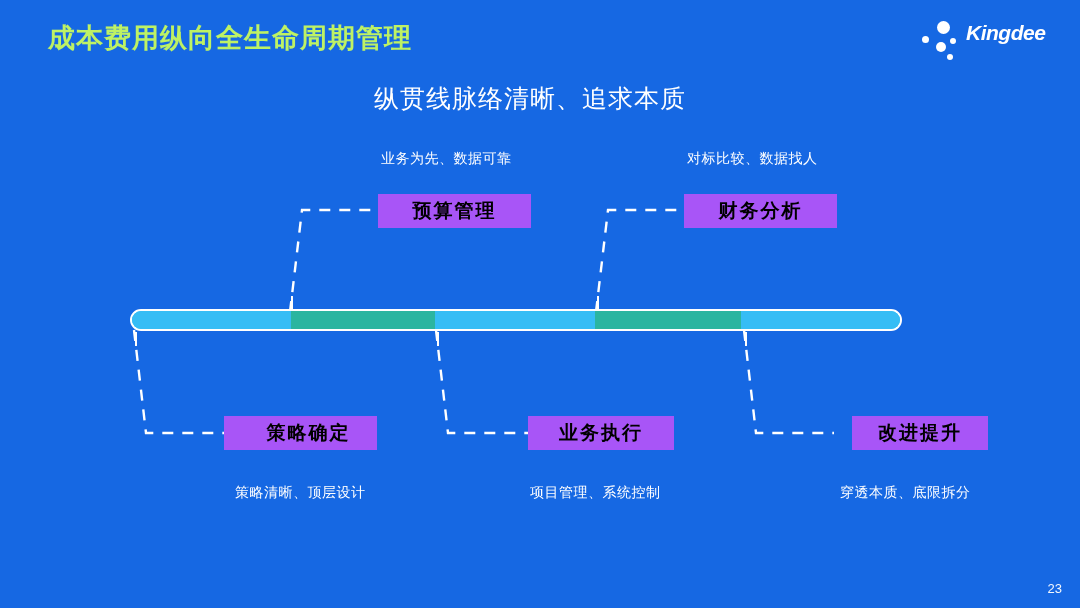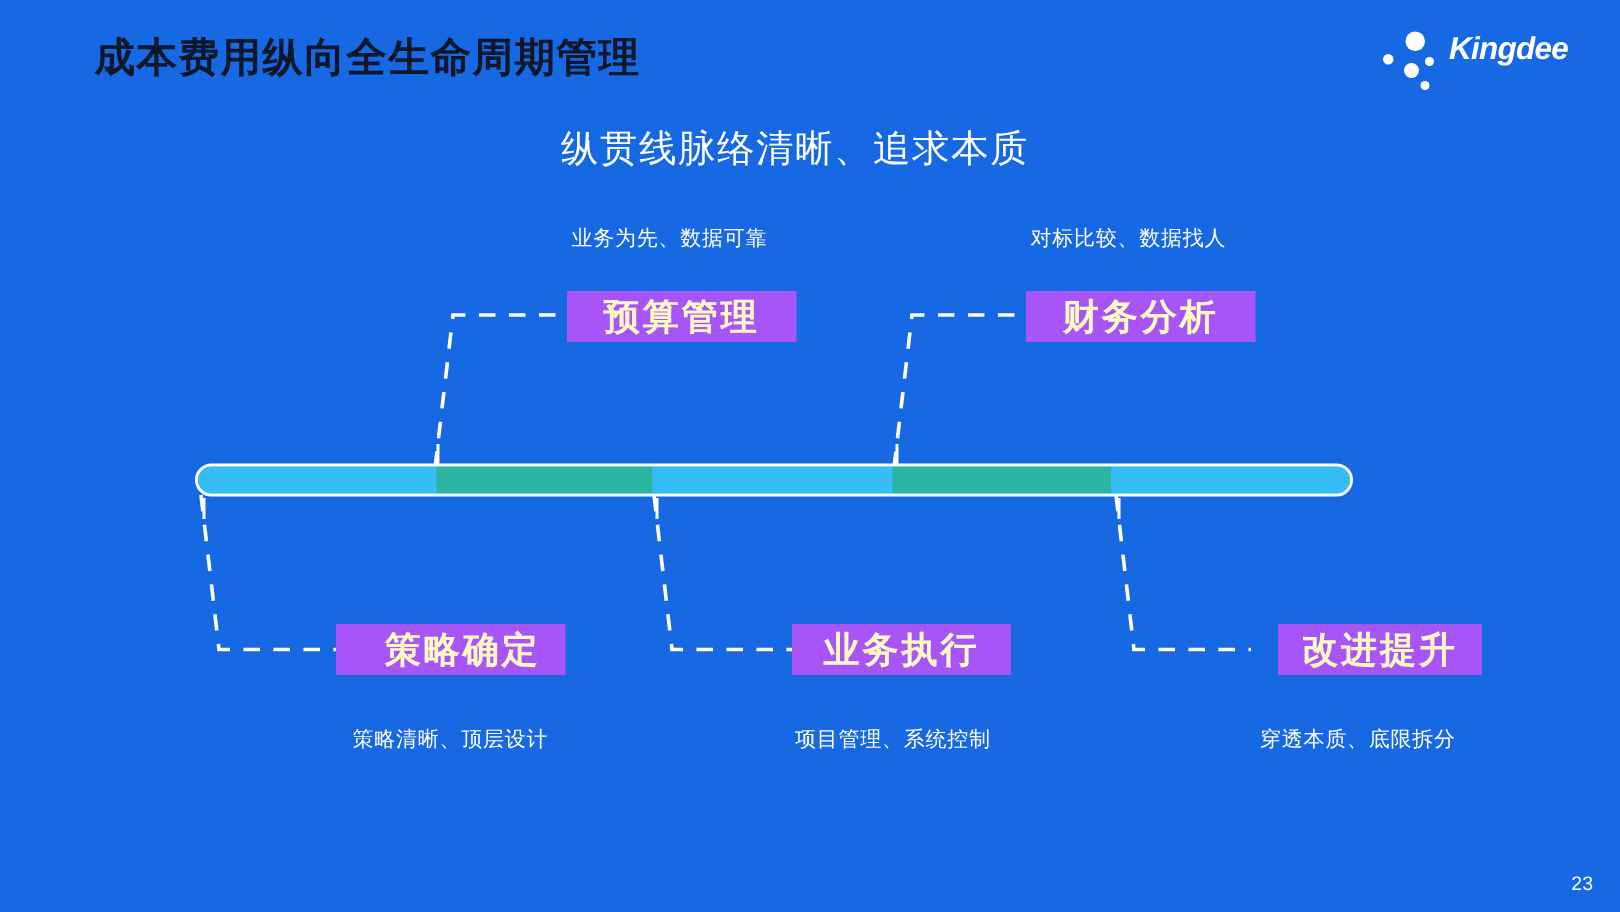--- a/index.html
+++ b/index.html
@@ -14,24 +14,23 @@
     width:1080px; height:608px;
     background:#1668e3;
   }
 
   
   #title {
     position:absolute;
     left:48px; top:20px;
     font-size:27px;
     font-weight:bold;
-    color:#0f172a;
+    color:#bef264;
     letter-spacing:1px;
     white-space:nowrap;
-    margin-left:15px;
   }
   #logo {
     position:absolute;
     right:30px; top:16px;
     width:130px; height:46px;
   }
   #logo .dots { position:absolute; left:0; top:2px; width:44px; height:44px; }
   #logo .dot { position:absolute; border-radius:50%; background:#ffffff; }
   #logo .d1 { width:13px; height:13px; left:17px; top:3px; }
   #logo .d2 { width:7px;  height:7px;  left:2px;  top:18px; }
@@ -77,22 +76,22 @@
     position:absolute;
     width:2px; height:14px;
     background:#ffffff;
   }
 
   
   .pbox {
     position:absolute;
     height:34px;
     background:#a855f7;
-    color:#fef9c3;
-    font-size:24px;
+    color:#000000;
+    font-size:19px;
     font-weight:bold;
     letter-spacing:2px;
     display:flex;
     align-items:center;
     justify-content:center;
   }
 
   
   .caption {
     position:absolute;

